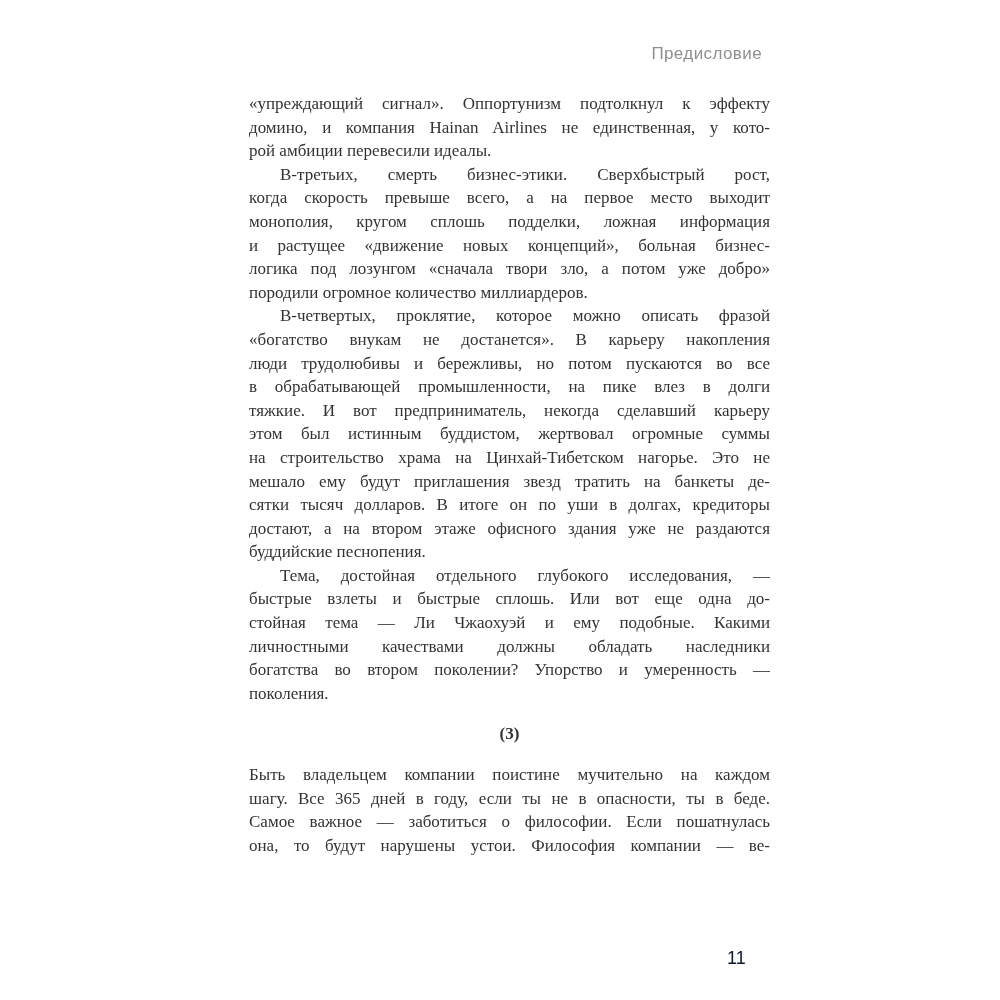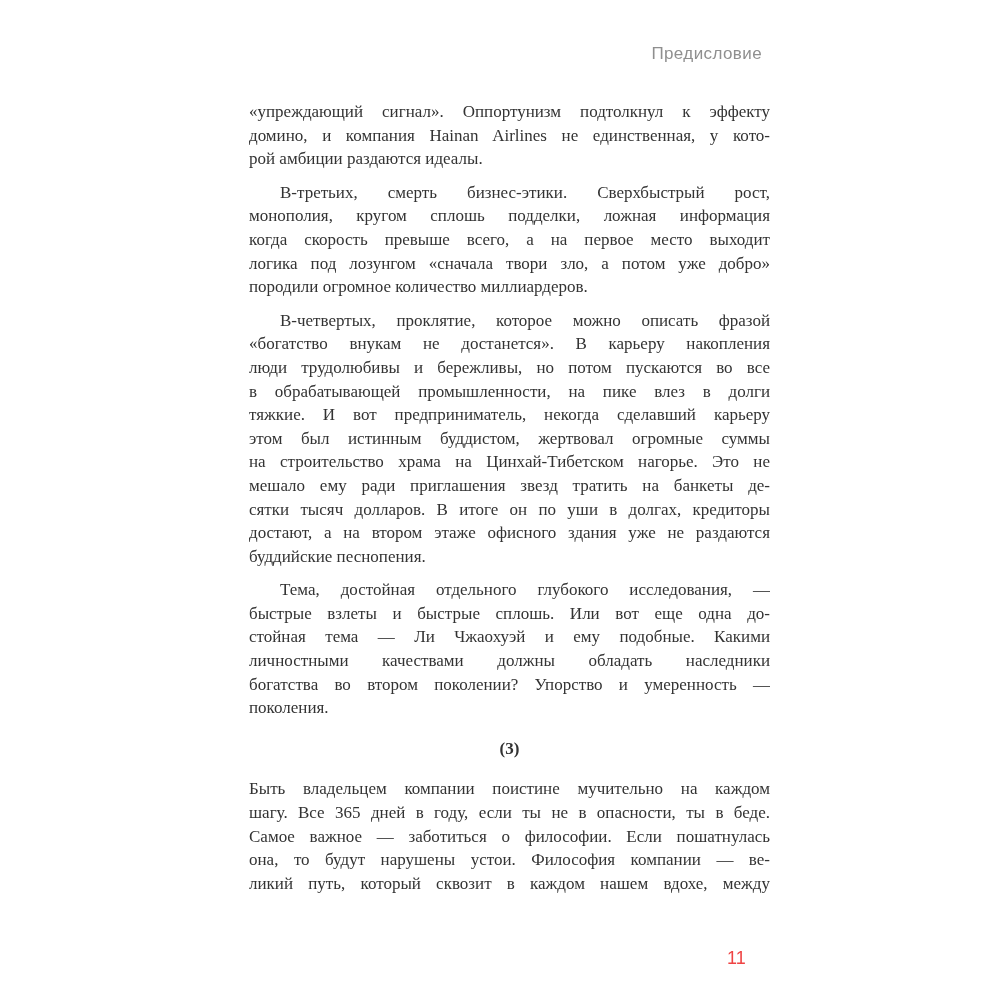--- a/index.html
+++ b/index.html
@@ -21,105 +21,104 @@
     left: 249px;
     width: 513px;
     text-align: right;
     font-family: "Liberation Sans", "DejaVu Sans", sans-serif;
     font-size: 17px;
     letter-spacing: 0.4px;
     color: #8f8f8f;
   }
   .text-column {
     position: absolute;
-    top: 100px;
+    top: 92px;
     left: 249px;
     width: 521px;
     font-size: 17px;
     color: #333333;
   }
   .paragraph {
     margin: 0;
     padding: 0;
   }
   .line {
     height: 23.6px;
     line-height: 23.6px;
     text-align: justify;
     text-align-last: justify;
     overflow: hidden;
   }
   .line.indent {
     padding-left: 31px;
-    margin-top: 10px;
   }
   .line.last {
     text-align-last: left;
   }
   .section-marker {
     height: 23.6px;
     line-height: 23.6px;
     margin: 17px 0;
     text-align: center;
     font-weight: bold;
     color: #333333;
   }
   .page-number {
     position: absolute;
     top: 948px;
     left: 727px;
     font-family: "Liberation Sans", "DejaVu Sans", sans-serif;
     font-size: 18px;
-    color: #ef4444;
+    color: #0f172a;
   }
 </style>
 </head>
 <body>
 
 <div class="page">
   <div class="running-header">Предисловие</div>
 
   <div class="text-column">
       <div class="paragraph">
         <div class="line">«упреждающий сигнал». Оппортунизм подтолкнул к эффекту</div>
         <div class="line">домино, и компания Hainan Airlines не единственная, у кото-</div>
-        <div class="line last">рой амбиции раздаются идеалы.</div>
+        <div class="line last">рой амбиции перевесили идеалы.</div>
       </div>
       <div class="paragraph">
         <div class="line indent">В-третьих, смерть бизнес-этики. Сверхбыстрый рост,</div>
+        <div class="line">когда скорость превыше всего, а на первое место выходит</div>
         <div class="line">монополия, кругом сплошь подделки, ложная информация</div>
-        <div class="line">когда скорость превыше всего, а на первое место выходит</div>
+        <div class="line">и растущее «движение новых концепций», больная бизнес-</div>
         <div class="line">логика под лозунгом «сначала твори зло, а потом уже добро»</div>
         <div class="line last">породили огромное количество миллиардеров.</div>
       </div>
       <div class="paragraph">
         <div class="line indent">В-четвертых, проклятие, которое можно описать фразой</div>
         <div class="line">«богатство внукам не достанется». В карьеру накопления</div>
         <div class="line">люди трудолюбивы и бережливы, но потом пускаются во все</div>
         <div class="line">в обрабатывающей промышленности, на пике влез в долги</div>
         <div class="line">тяжкие. И вот предприниматель, некогда сделавший карьеру</div>
         <div class="line">этом был истинным буддистом, жертвовал огромные суммы</div>
         <div class="line">на строительство храма на Цинхай-Тибетском нагорье. Это не</div>
-        <div class="line">мешало ему ради приглашения звезд тратить на банкеты де-</div>
+        <div class="line">мешало ему будут приглашения звезд тратить на банкеты де-</div>
         <div class="line">сятки тысяч долларов. В итоге он по уши в долгах, кредиторы</div>
         <div class="line">достают, а на втором этаже офисного здания уже не раздаются</div>
         <div class="line last">буддийские песнопения.</div>
       </div>
       <div class="paragraph">
         <div class="line indent">Тема, достойная отдельного глубокого исследования, —</div>
         <div class="line">быстрые взлеты и быстрые сплошь. Или вот еще одна до-</div>
         <div class="line">стойная тема — Ли Чжаохуэй и ему подобные. Какими</div>
         <div class="line">личностными качествами должны обладать наследники</div>
         <div class="line">богатства во втором поколении? Упорство и умеренность —</div>
         <div class="line last">поколения.</div>
       </div>
       <div class="section-marker">(3)</div>
       <div class="paragraph">
         <div class="line">Быть владельцем компании поистине мучительно на каждом</div>
         <div class="line">шагу. Все 365 дней в году, если ты не в опасности, ты в беде.</div>
         <div class="line">Самое важное — заботиться о философии. Если пошатнулась</div>
         <div class="line">она, то будут нарушены устои. Философия компании — ве-</div>
-        <div class="line">ликий путь, который сквозит в каждом нашем вдохе, между</div>
       </div>
     </div>
 
   <div class="page-number">11</div>
 </div>
 
 </body></html>

